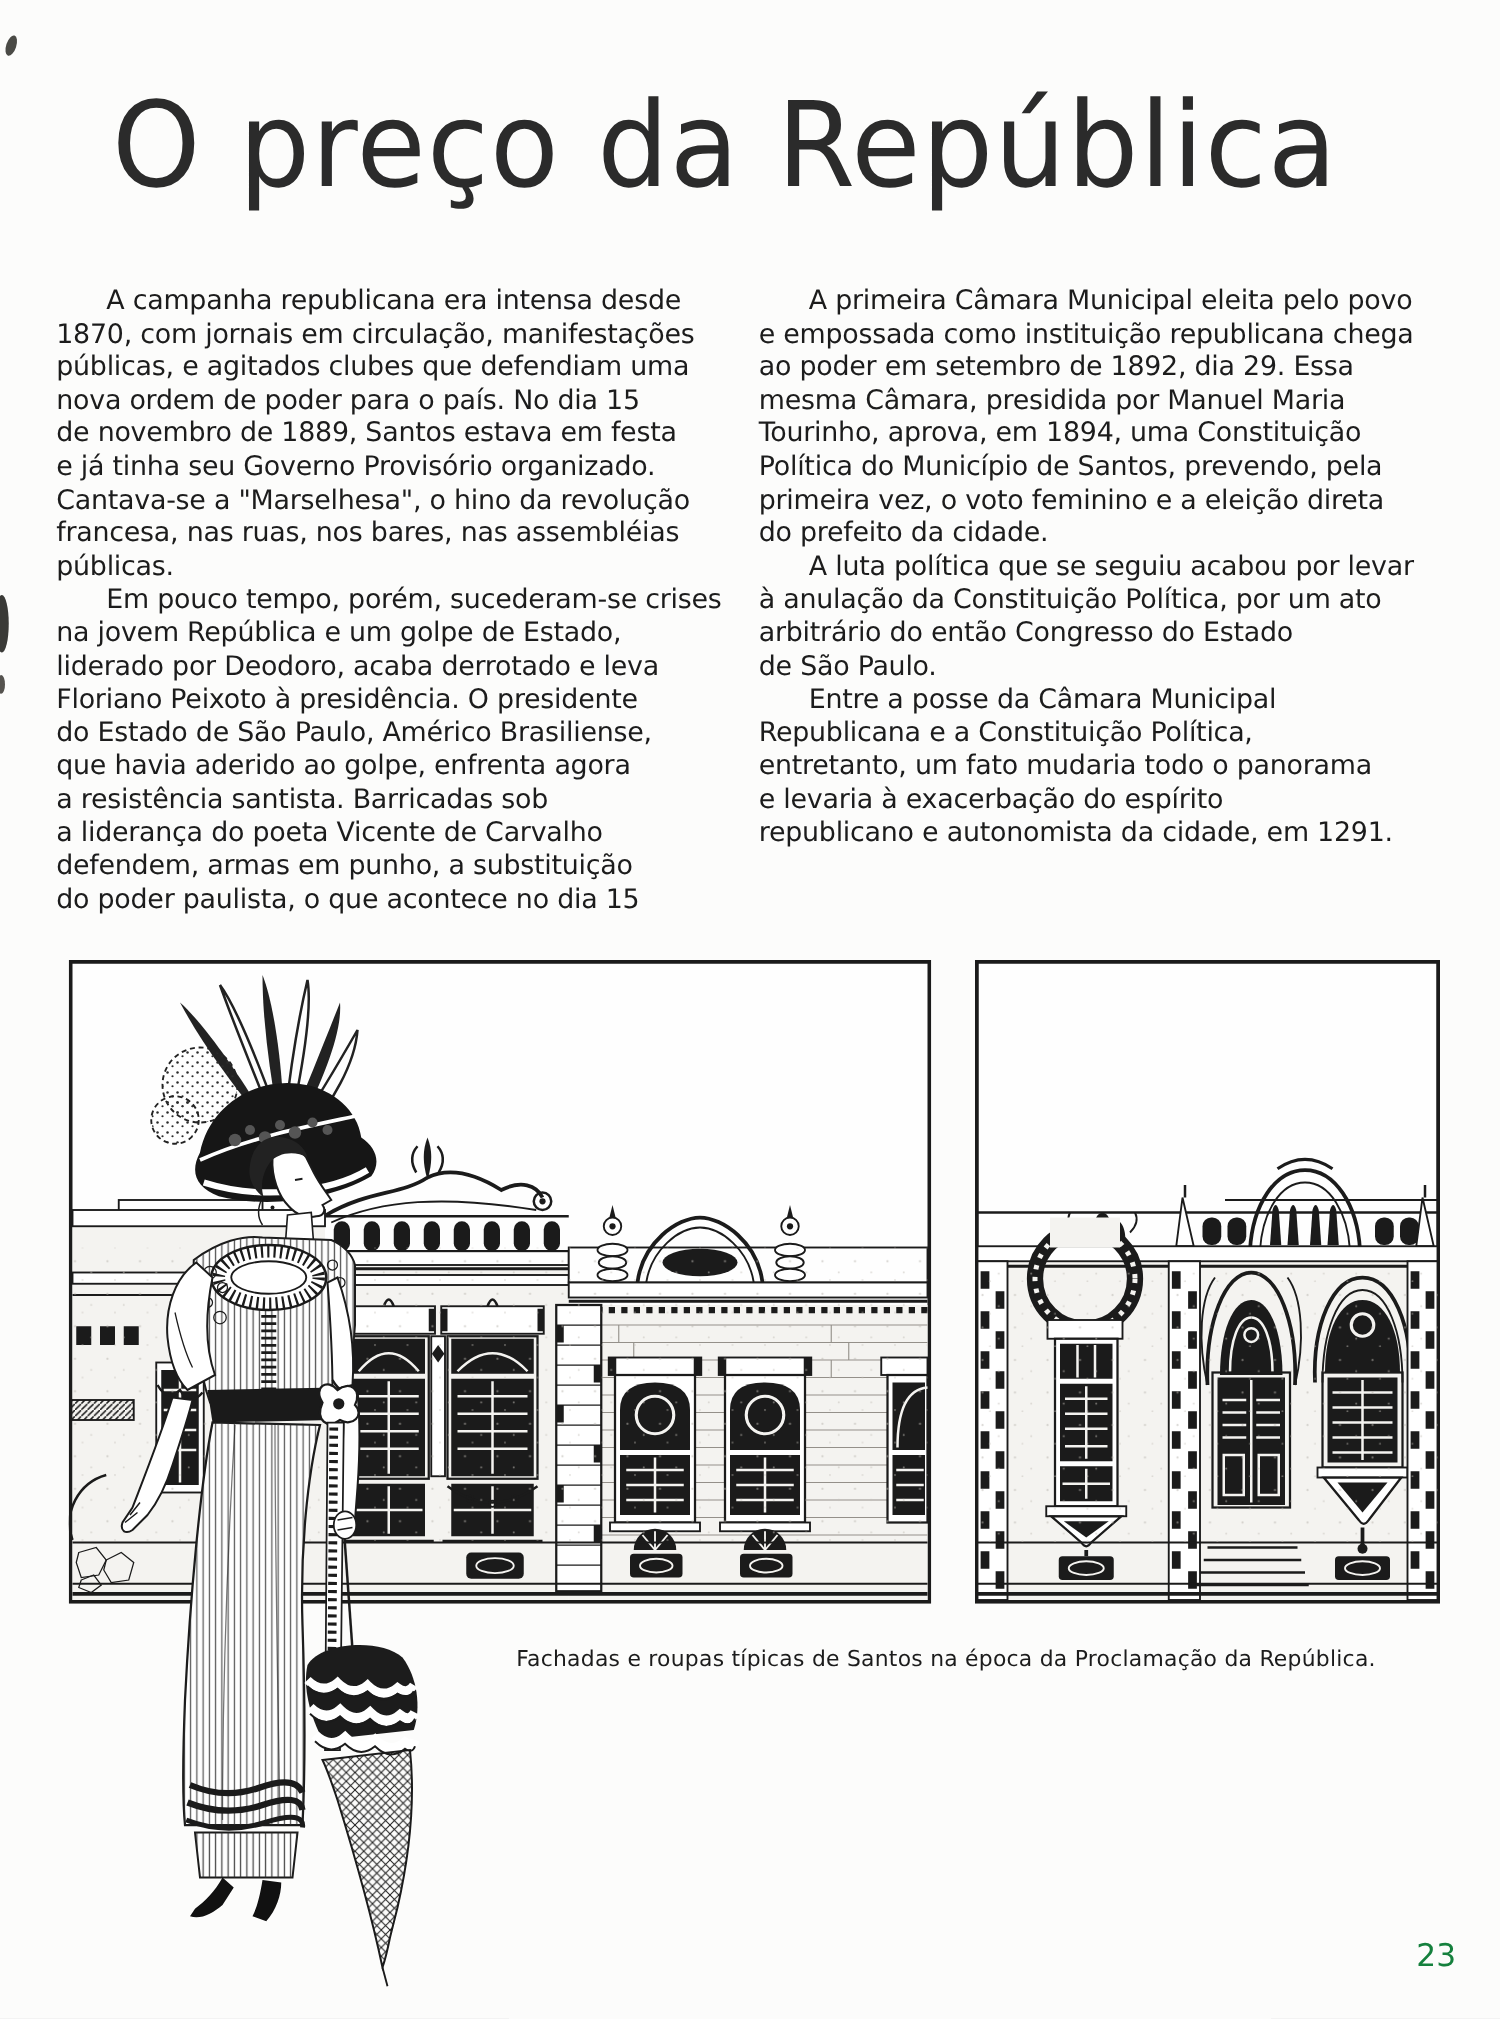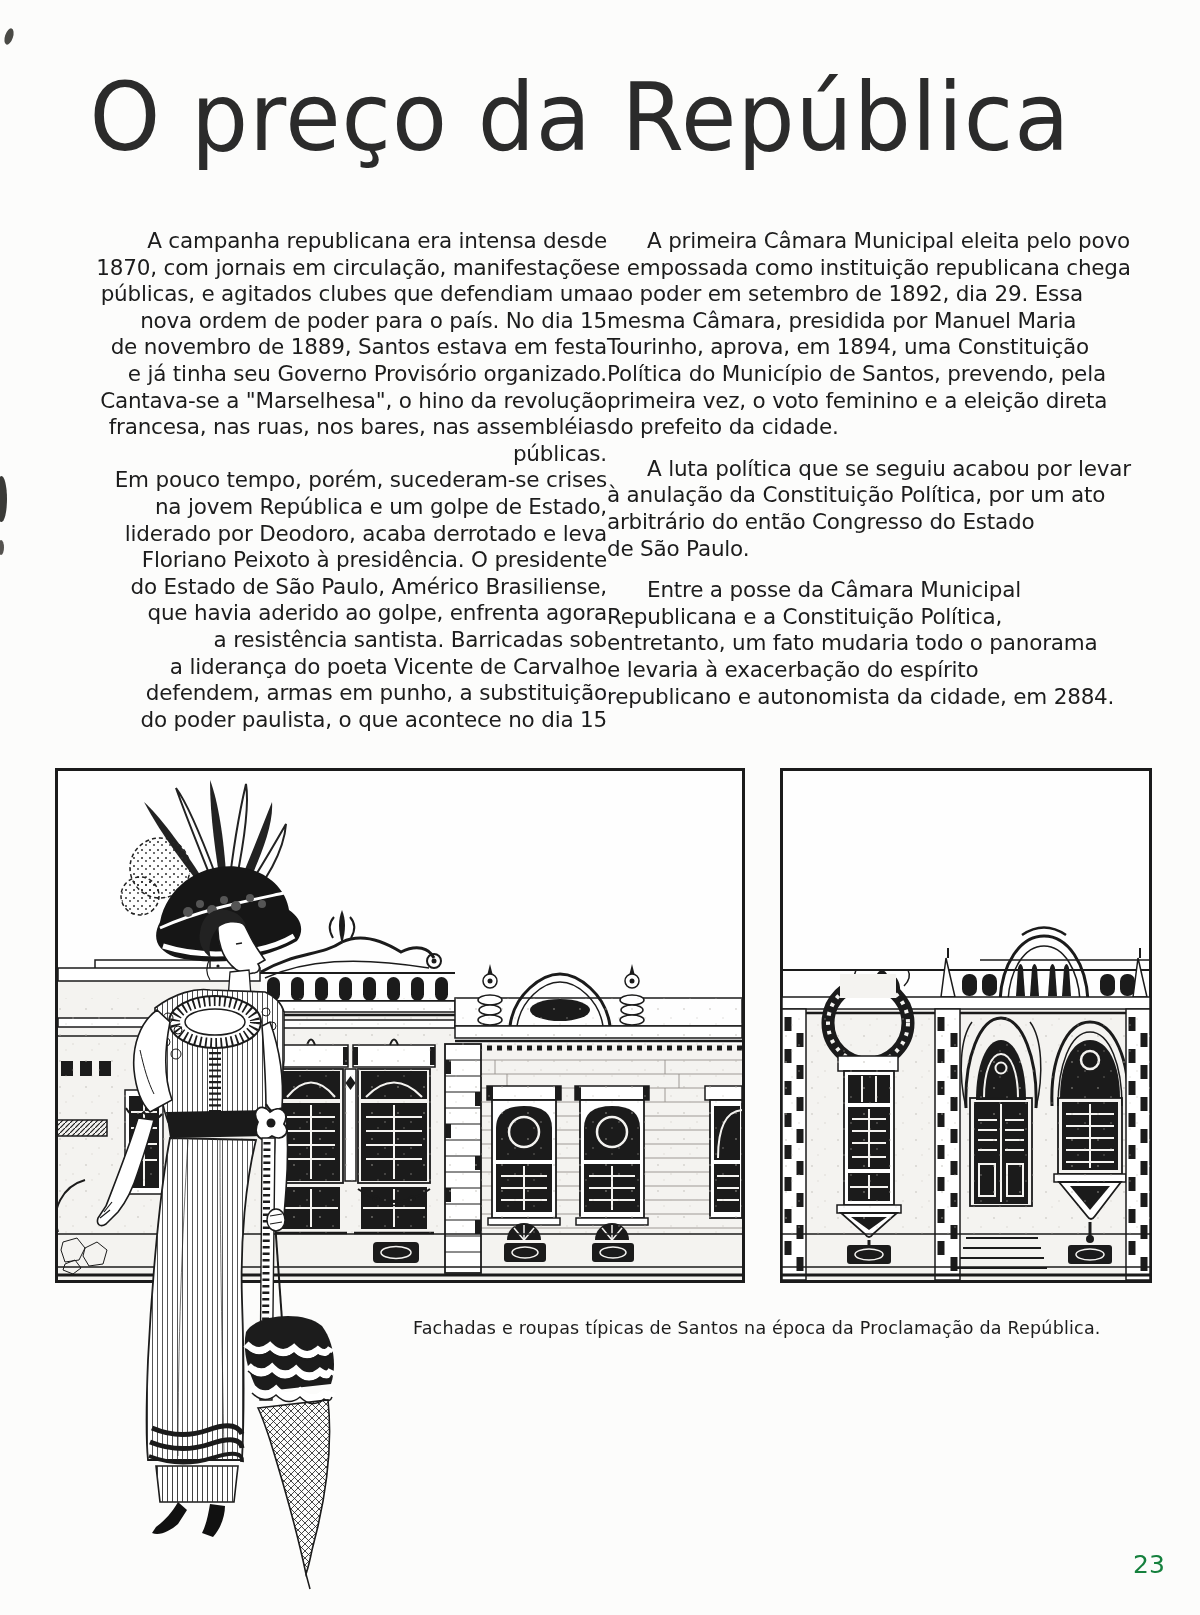--- a/index.html
+++ b/index.html
@@ -3,25 +3,25 @@
 <meta charset="utf-8">
 <style>
   html,body{margin:0;padding:0;background:#e8e8e6;}
   .page{position:relative;width:1200px;height:1615px;background:#fcfcfb;
         font-family:"DejaVu Sans",sans-serif;color:#1c1c1c;overflow:hidden;}
   .title{position:absolute;top:62px;left:0;width:1160px;margin:0;text-align:center;
          font-size:90px;font-weight:400;letter-spacing:1px;color:#2b2b2b;
          transform:scaleY(1.05);transform-origin:top center;}
   .col{position:absolute;top:228px;width:562px;font-size:21.5px;line-height:26.6px;
        letter-spacing:-0.2px;}
-  .col-left{left:45px;text-align:right;}
+  .col-left{left:45px;}
   .col-right{left:607px;}
   .para{margin:0;white-space:pre-line;}
   .para.indent{text-indent:40px;}
-  .para.gap{margin-top:15px;}
+  .para.gap{}
   .caption{position:absolute;left:413px;top:1318px;font-size:17.5px;letter-spacing:0.2px;color:#1c1c1c;}
   .pagenum{position:absolute;left:1133px;top:1550px;font-size:25px;color:#15803d;}
   .panelL{position:absolute;left:55px;top:768px;width:690px;height:515px;}
   .panelR{position:absolute;left:780px;top:768px;width:372px;height:515px;}
   .womanSvg{position:absolute;left:60px;top:760px;width:300px;height:830px;}
   .blob{position:absolute;background:#3a3a37;border-radius:50%;}
   .blob1{left:-4px;top:476px;width:11px;height:46px;}
   .blob2{left:-2px;top:540px;width:6px;height:15px;background:#55534f;}
   .blob3{left:5px;top:28px;width:8px;height:17px;background:#4a4a46;transform:rotate(18deg);}
 </style>
@@ -64,21 +64,21 @@
 primeira vez, o voto feminino e a eleição direta
 do prefeito da cidade.</p>
     <p class="para indent gap">A luta política que se seguiu acabou por levar
 à anulação da Constituição Política, por um ato
 arbitrário do então Congresso do Estado
 de São Paulo.</p>
     <p class="para indent gap">Entre a posse da Câmara Municipal
 Republicana e a Constituição Política,
 entretanto, um fato mudaria todo o panorama
 e levaria à exacerbação do espírito
-republicano e autonomista da cidade, em 2884.</p>
+republicano e autonomista da cidade, em 1291.</p>
   </section>
 
   <svg class="panelL" viewBox="0 0 690 515">
     <defs>
       <pattern id="pl-speck" width="26" height="26" patternUnits="userSpaceOnUse">
         <circle cx="5" cy="7" r="0.9" fill="#b9b5ae"></circle>
           <circle cx="18" cy="16" r="0.8" fill="#c5c1ba"></circle>
         <circle cx="11" cy="22" r="0.7" fill="#c5c1ba"></circle>
       </pattern>
       <pattern id="pl-hatch" width="5" height="5" patternUnits="userSpaceOnUse">

